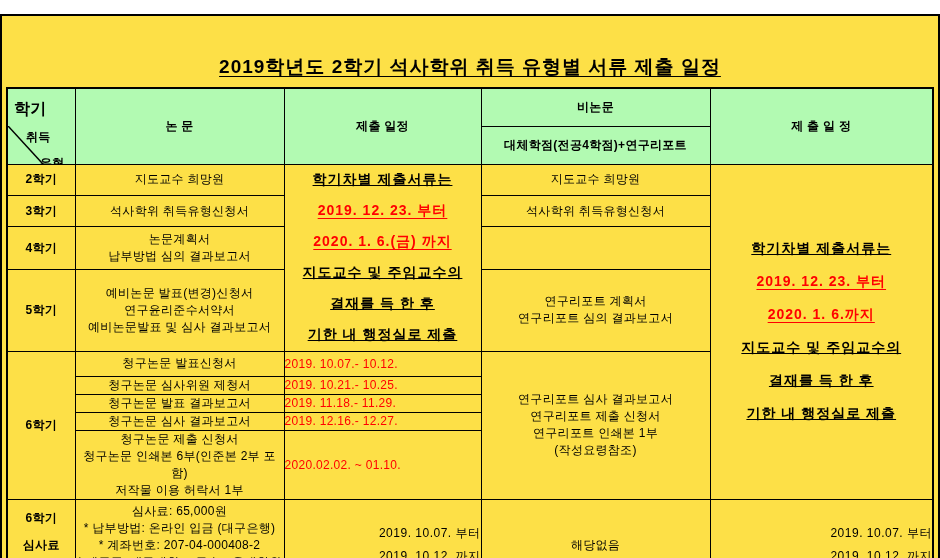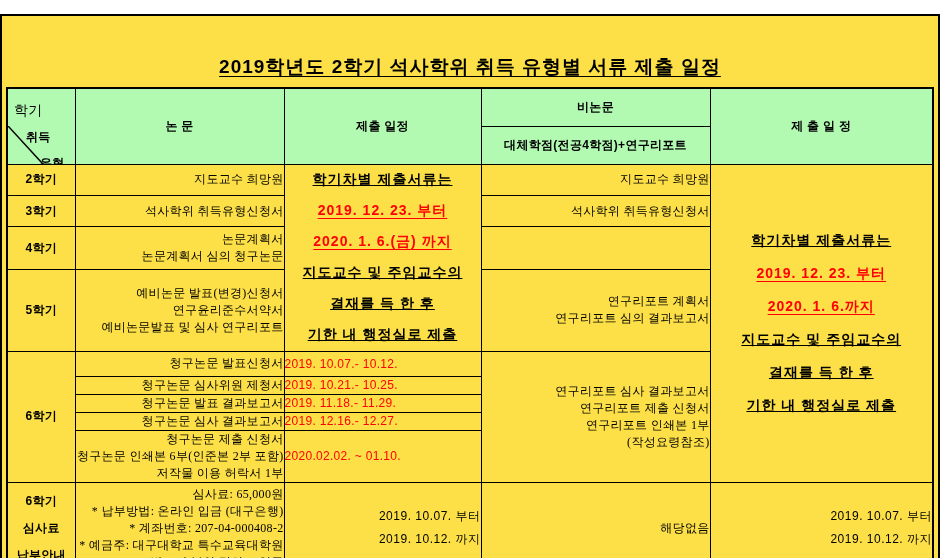--- a/index.html
+++ b/index.html
@@ -57,23 +57,23 @@
 
   td.green { background: #b2fab2; text-align: center; font-weight: bold; font-size: 12.5px; }
   td.hdr-bottom { border-bottom: 3px solid #000; }
 
   
   td.corner { position: relative; padding: 0; }
   .corner-inner { position: relative; width: 100%; height: 100%; }
   .corner svg { position: absolute; left: 0; top: 0; }
   .corner-top { position: absolute; top: 3px; right: 24px; font-weight: bold; font-size: 12px; }
   .corner-mid { position: absolute; top: 29px; right: 10px; font-weight: bold; font-size: 12px; }
-  .corner-bot { position: absolute; bottom: 6px; left: 6px; font-weight: normal; font-size: 14px; }
-
-  td.doc { text-align: right; padding: 2px 4px 2px 12px; line-height: 17px; font-family: Liberation Serif, serif; }
+  .corner-bot { position: absolute; bottom: 6px; left: 6px; font-weight: bold; font-size: 16px; }
+
+  td.doc { text-align: center; padding: 2px 4px 2px 12px; line-height: 17px; }
   td.label { text-align: center; font-weight: bold; }
 
   td.merged-sched { text-align: center; }
   .sched-lines { display: flex; flex-direction: column; align-items: center; justify-content: center; height: 100%; }
   .sched-lines .ln { font-weight: bold; font-size: 14px; letter-spacing: 1px; margin: 6.5px 0; white-space: nowrap; text-decoration: underline; }
   .sched-lines.wide .ln { margin: 7.5px 0; }
   .red-u { color: #f00; text-decoration: underline; text-underline-offset: 3px; }
 
   td.date-red { color: #f00; letter-spacing: 0.5px; }
   td.dotted { border-top: 2px dotted #222; }
@@ -151,31 +151,31 @@
     <tr class="r-s3">
       <td class="label">3학기</td>
       <td class="doc">석사학위 취득유형신청서</td>
       <td class="doc">석사학위 취득유형신청서</td>
     </tr>
 
     <tr class="r-s4">
       <td class="label">4학기</td>
       <td class="doc">
         <div>논문계획서</div>
-        <div>논문계획서 심의 청구논문</div>
+        <div>납부방법 심의 결과보고서</div>
       </td>
       <td class="doc"></td>
     </tr>
 
     <tr class="r-s5">
       <td class="label">5학기</td>
       <td class="doc">
         <div>예비논문 발표(변경)신청서</div>
         <div>연구윤리준수서약서</div>
-        <div>예비논문발표 및 심사 연구리포트</div>
+        <div>예비논문발표 및 심사 결과보고서</div>
       </td>
       <td class="doc">
         <div>연구리포트 계획서</div>
         <div>연구리포트 심의 결과보고서</div>
       </td>
     </tr>
 
     <tr class="r-61">
       <td class="label" rowspan="5">6학기</td>
       <td class="doc">청구논문 발표신청서</td>

